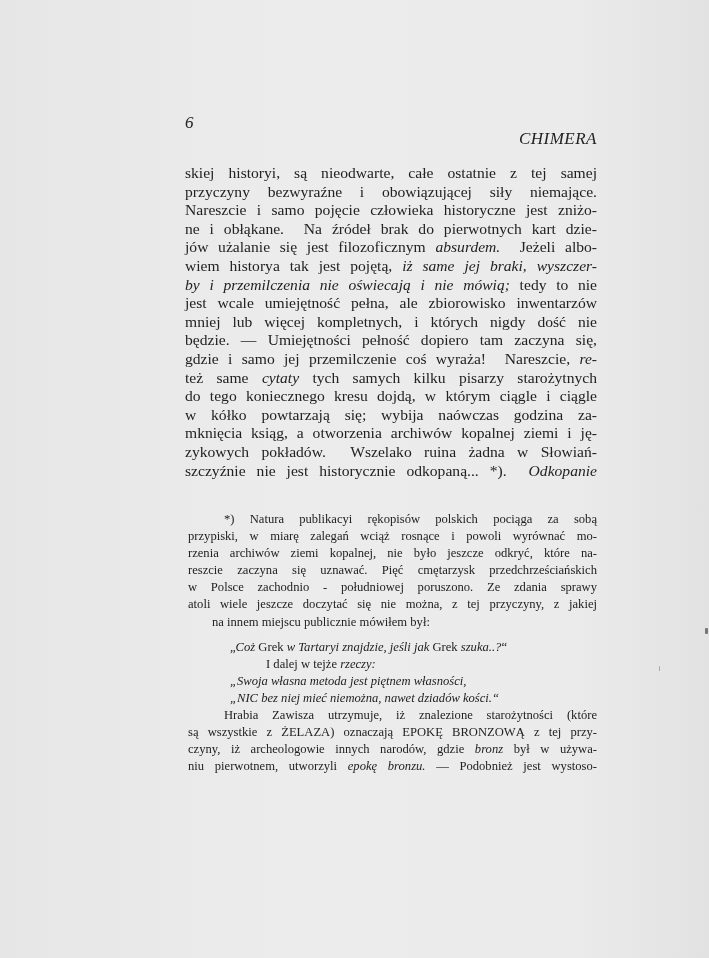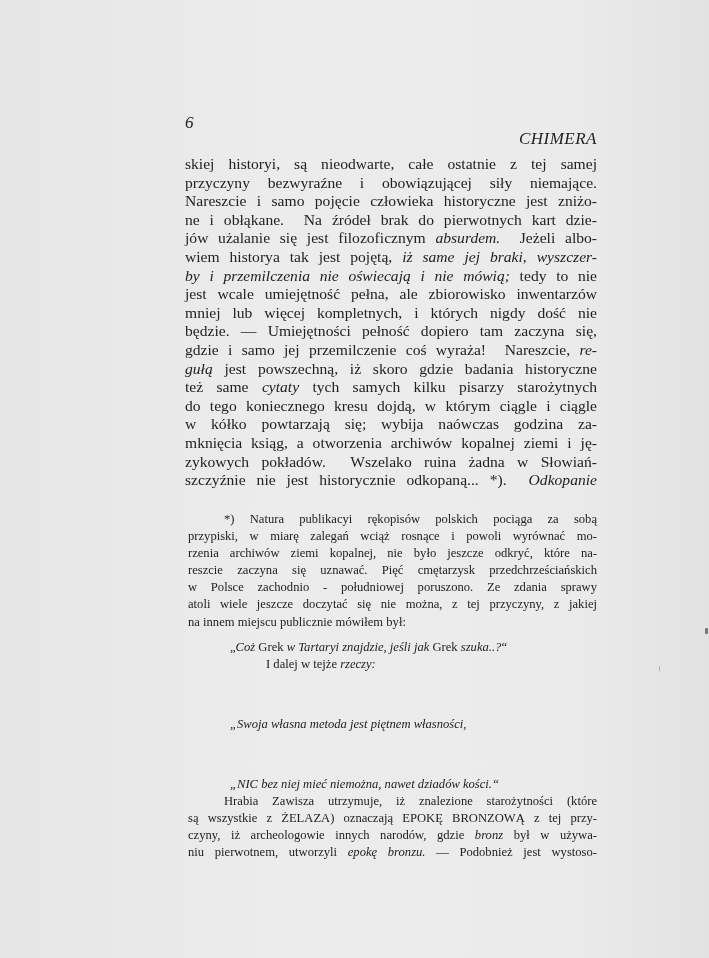--- a/index.html
+++ b/index.html
@@ -39,21 +39,21 @@
       position: absolute;
       right: 0;
       top: 16px;
       font-style: italic;
       font-size: 17px;
       letter-spacing: 0.5px;
     }
     .main-text {
       position: absolute;
       left: 185px;
-      top: 155px;
+      top: 164px;
       width: 412px;
       font-size: 15.6px;
       line-height: 18.6px;
     }
     .line {
       display: block;
       text-align: justify;
       text-align-last: justify;
       white-space: nowrap;
       height: 18.6px;
@@ -68,24 +68,24 @@
       font-size: 12.6px;
       line-height: 17.1px;
     }
     .fline {
       display: block;
       text-align: justify;
       text-align-last: justify;
       white-space: nowrap;
       height: 17.1px;
     }
-    .fline.left { text-align-last: left; }
+    .fline.left { text-align-last: left; margin-left: 24px; }
     .fline.indent-quote { padding-left: 42px; text-align-last: left; margin-top: 8px; }
     .fline.indent-dalej { padding-left: 78px; text-align-last: left; }
-    .fline.indent-poem { padding-left: 42px; text-align-last: left; margin-top: 43px; }
+    .fline.indent-poem { padding-left: 42px; text-align-last: left; }
     .fline.indent-para { padding-left: 36px; }
     .fline.indent-star { padding-left: 36px; }
     .speck {
       position: absolute;
       width: 3px; height: 6px;
       background: #777;
       border-radius: 1px;
     }
   </style>
 </head>
@@ -102,21 +102,20 @@
       <div class="line"><span>przyczyny bezwyraźne i obowiązującej siły niemające.</span></div>
       <div class="line"><span>Nareszcie i samo pojęcie człowieka historyczne jest zniżo-</span></div>
       <div class="line"><span>ne i obłąkane.  Na źródeł brak do pierwotnych kart dzie-</span></div>
       <div class="line"><span>jów użalanie się jest filozoficznym </span><span class="it">absurdem.</span><span>  Jeżeli albo-</span></div>
       <div class="line"><span>wiem historya tak jest pojętą, </span><span class="it">iż same jej braki, wyszczer-</span></div>
       <div class="line"><span class="it">by i przemilczenia nie oświecają i nie mówią;</span><span> tedy to nie</span></div>
       <div class="line"><span>jest wcale umiejętność pełna, ale zbiorowisko inwentarzów</span></div>
       <div class="line"><span>mniej lub więcej kompletnych, i których nigdy dość nie</span></div>
       <div class="line"><span>będzie. — Umiejętności pełność dopiero tam zaczyna się,</span></div>
       <div class="line"><span>gdzie i samo jej przemilczenie coś wyraża!  Nareszcie, </span><span class="it">re-</span></div>
-      <div class="line"><span class="it">gułą</span><span> jest powszechną, iż skoro gdzie badania historyczne</span></div>
       <div class="line"><span>też same </span><span class="it">cytaty</span><span> tych samych kilku pisarzy starożytnych</span></div>
       <div class="line"><span>do tego koniecznego kresu dojdą, w którym ciągle i ciągle</span></div>
       <div class="line"><span>w kółko powtarzają się; wybija naówczas godzina za-</span></div>
       <div class="line"><span>mknięcia ksiąg, a otworzenia archiwów kopalnej ziemi i ję-</span></div>
       <div class="line"><span>zykowych pokładów.  Wszelako ruina żadna w Słowiań-</span></div>
       <div class="line"><span>szczyźnie nie jest historycznie odkopaną... *).  </span><span class="it">Odkopanie</span></div>
     </div>
 
   <div class="footnote" id="footnote">
       <div class="fline indent-star"><span>*) Natura publikacyi rękopisów polskich pociąga za sobą</span></div>

